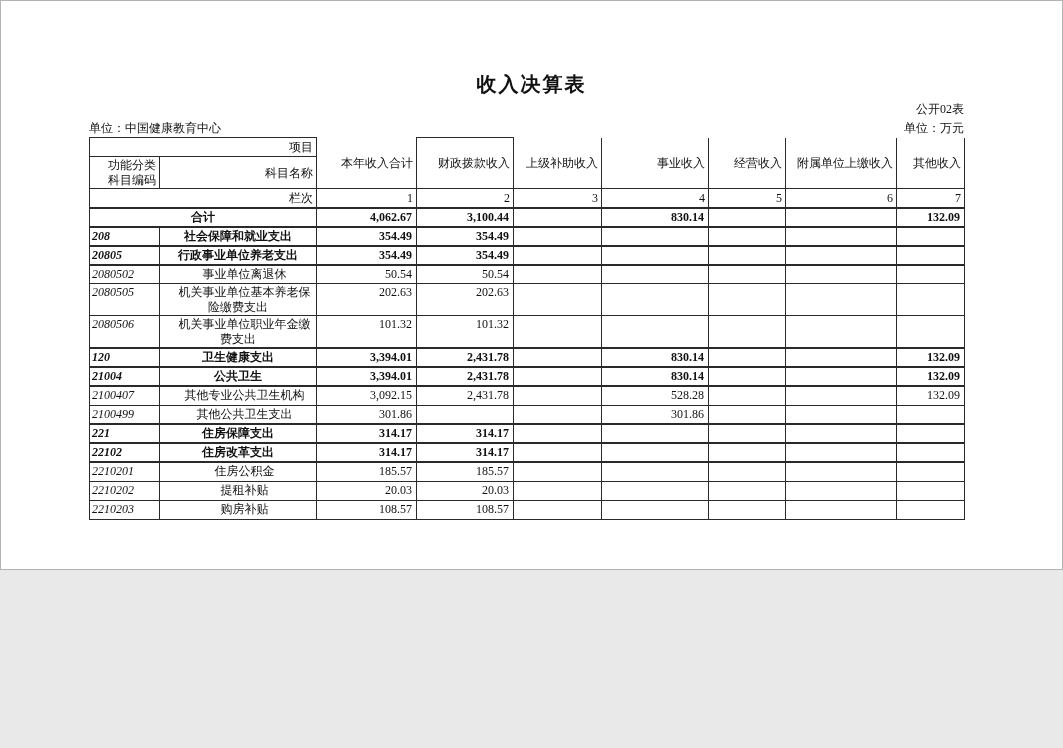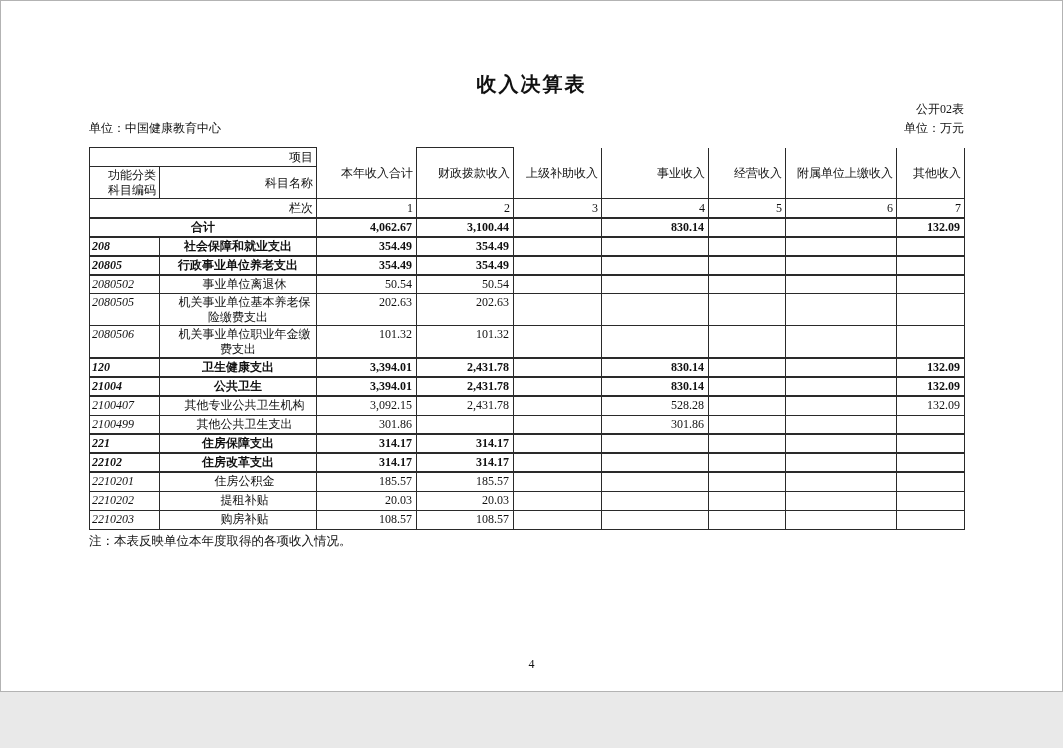--- a/index.html
+++ b/index.html
@@ -4,21 +4,21 @@
 <style>
   html, body {
     margin: 0;
     padding: 0;
     background: #e9e9e9;
     font-family: "Liberation Serif", "DejaVu Serif", serif;
   }
   .sheet {
     position: relative;
     width: 1063px;
-    height: 692px;
+    height: 570px;
     background: #ffffff;
     border: 1px solid #b3b3b3;
     box-sizing: border-box;
     overflow: hidden;
     color: #111;
   }
   .title {
     padding-top: 70px;
     text-align: center;
     font-size: 20px;
@@ -28,21 +28,21 @@
   .meta {
     width: 875px;
     margin-left: 88px;
     font-size: 12px;
   }
   .meta-right { text-align: right; margin-top: 3px; font-family: Liberation Serif, serif; }
   .meta-row {
     display: flex;
     justify-content: space-between;
     margin-top: 2px;
-    margin-bottom: 10px;
+    margin-bottom: 0;
   }
   table.income {
     margin-left: 88px;
     border-collapse: collapse;
     table-layout: fixed;
     width: 875px;
     font-size: 12px;
     color: #111;
   }
   table.income td {
@@ -306,17 +306,16 @@
           <td class="val-cell">108.57</td>
           <td class="val-cell"></td>
           <td class="val-cell"></td>
           <td class="val-cell"></td>
           <td class="val-cell"></td>
           <td class="val-cell"></td>
         </tr>
       </tbody>
   </table>
 
-  <div class="note">注：本表反映单位本年度取得的各项收入情况。</div>
 
   <div class="page-number">4</div>
 
 </div>
 
 </body></html>

